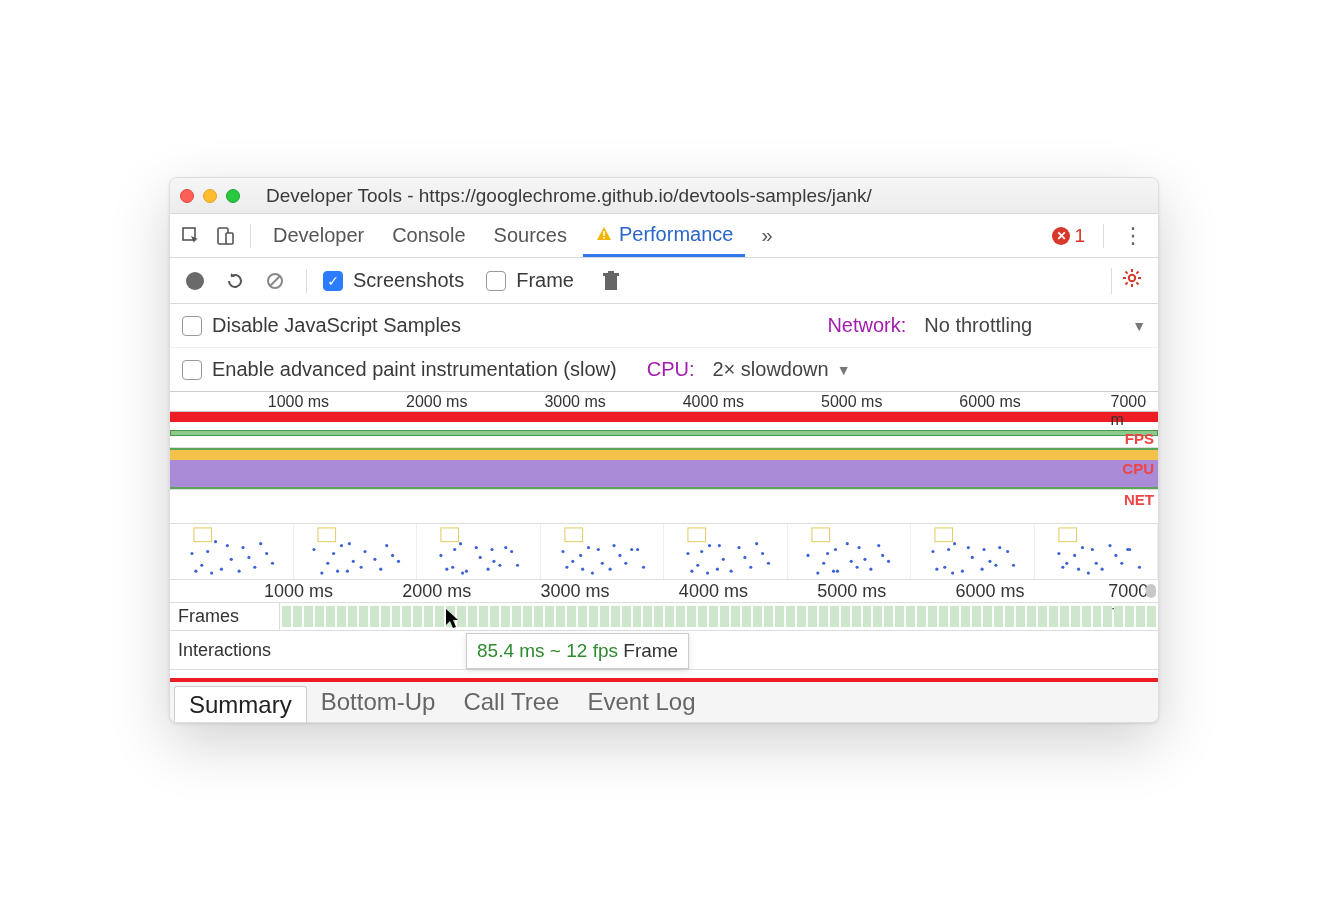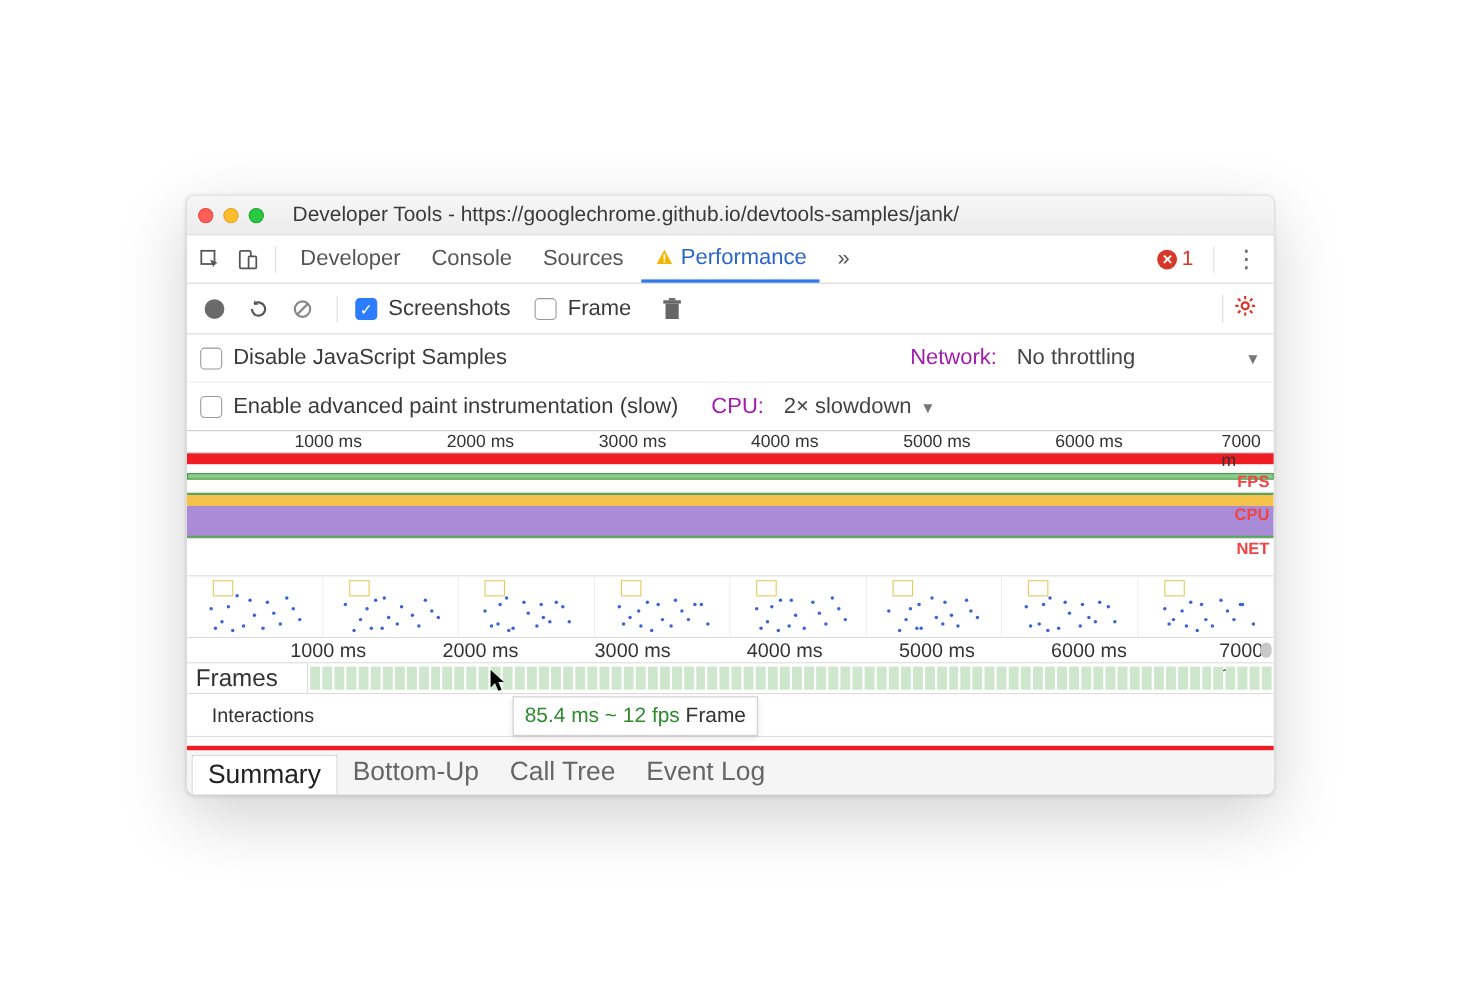--- a/index.html
+++ b/index.html
@@ -120,24 +120,24 @@
   .cpu-green-top {position:absolute;left:0;right:0;top:0;height:2px;background:#5aa55a;}
   .cpu-green-bot {position:absolute;left:0;right:0;bottom:0;height:2px;background:#5aa55a;}
   .net-lane { height:34px; position:relative; border-bottom:1px solid #ddd;}
   .thumbs { height:56px; display:flex; gap:0px; border-bottom:1px solid #ddd; overflow:hidden; background:#fff;}
   .thumb { flex:1; position:relative; border-right:1px solid #eee; }
   .thumb svg { width:100%; height:100%; }
   
   .detail-ruler { height:22px; position:relative; font-size:18px; color:#333;}
   .detail-ruler span { position:absolute; top:1px; transform:translateX(-50%);}
   .frames-row { height:28px; display:flex; align-items:center; border-top:1px solid #ddd;}
-  .frames-row .rowlabel { width:110px; padding-left:8px; font-size:22px; color:#333; border-right:1px solid #ddd; height:100%; display:flex; align-items:center;}
+  .frames-row .rowlabel { width:110px; padding-left:8px; font-size:18px; color:#333; border-right:1px solid #ddd; height:100%; display:flex; align-items:center;}
   .frames-strip { flex:1; height:100%; display:flex; gap:2px; padding:3px 2px; position:relative;}
   .fcell { background:#cde6cc; flex:1;}
-  .interactions-row { height:40px; display:flex; align-items:center; border-top:1px solid #ddd; border-bottom:1px solid #ddd; position:relative;text-align:center;}
+  .interactions-row { height:40px; display:flex; align-items:center; border-top:1px solid #ddd; border-bottom:1px solid #ddd; position:relative;}
   .interactions-row .rowlabel { width:130px; padding-left:8px; font-size:18px; color:#333;}
   
   .tooltip {
     position:absolute;
     top: 2px; left: 296px;
     background:#fff; border:1px solid #ccc;
     padding:6px 10px; font-size:19px; color:#333;
     box-shadow:0 2px 6px rgba(0,0,0,0.12);
     white-space:nowrap;
     z-index:5;

